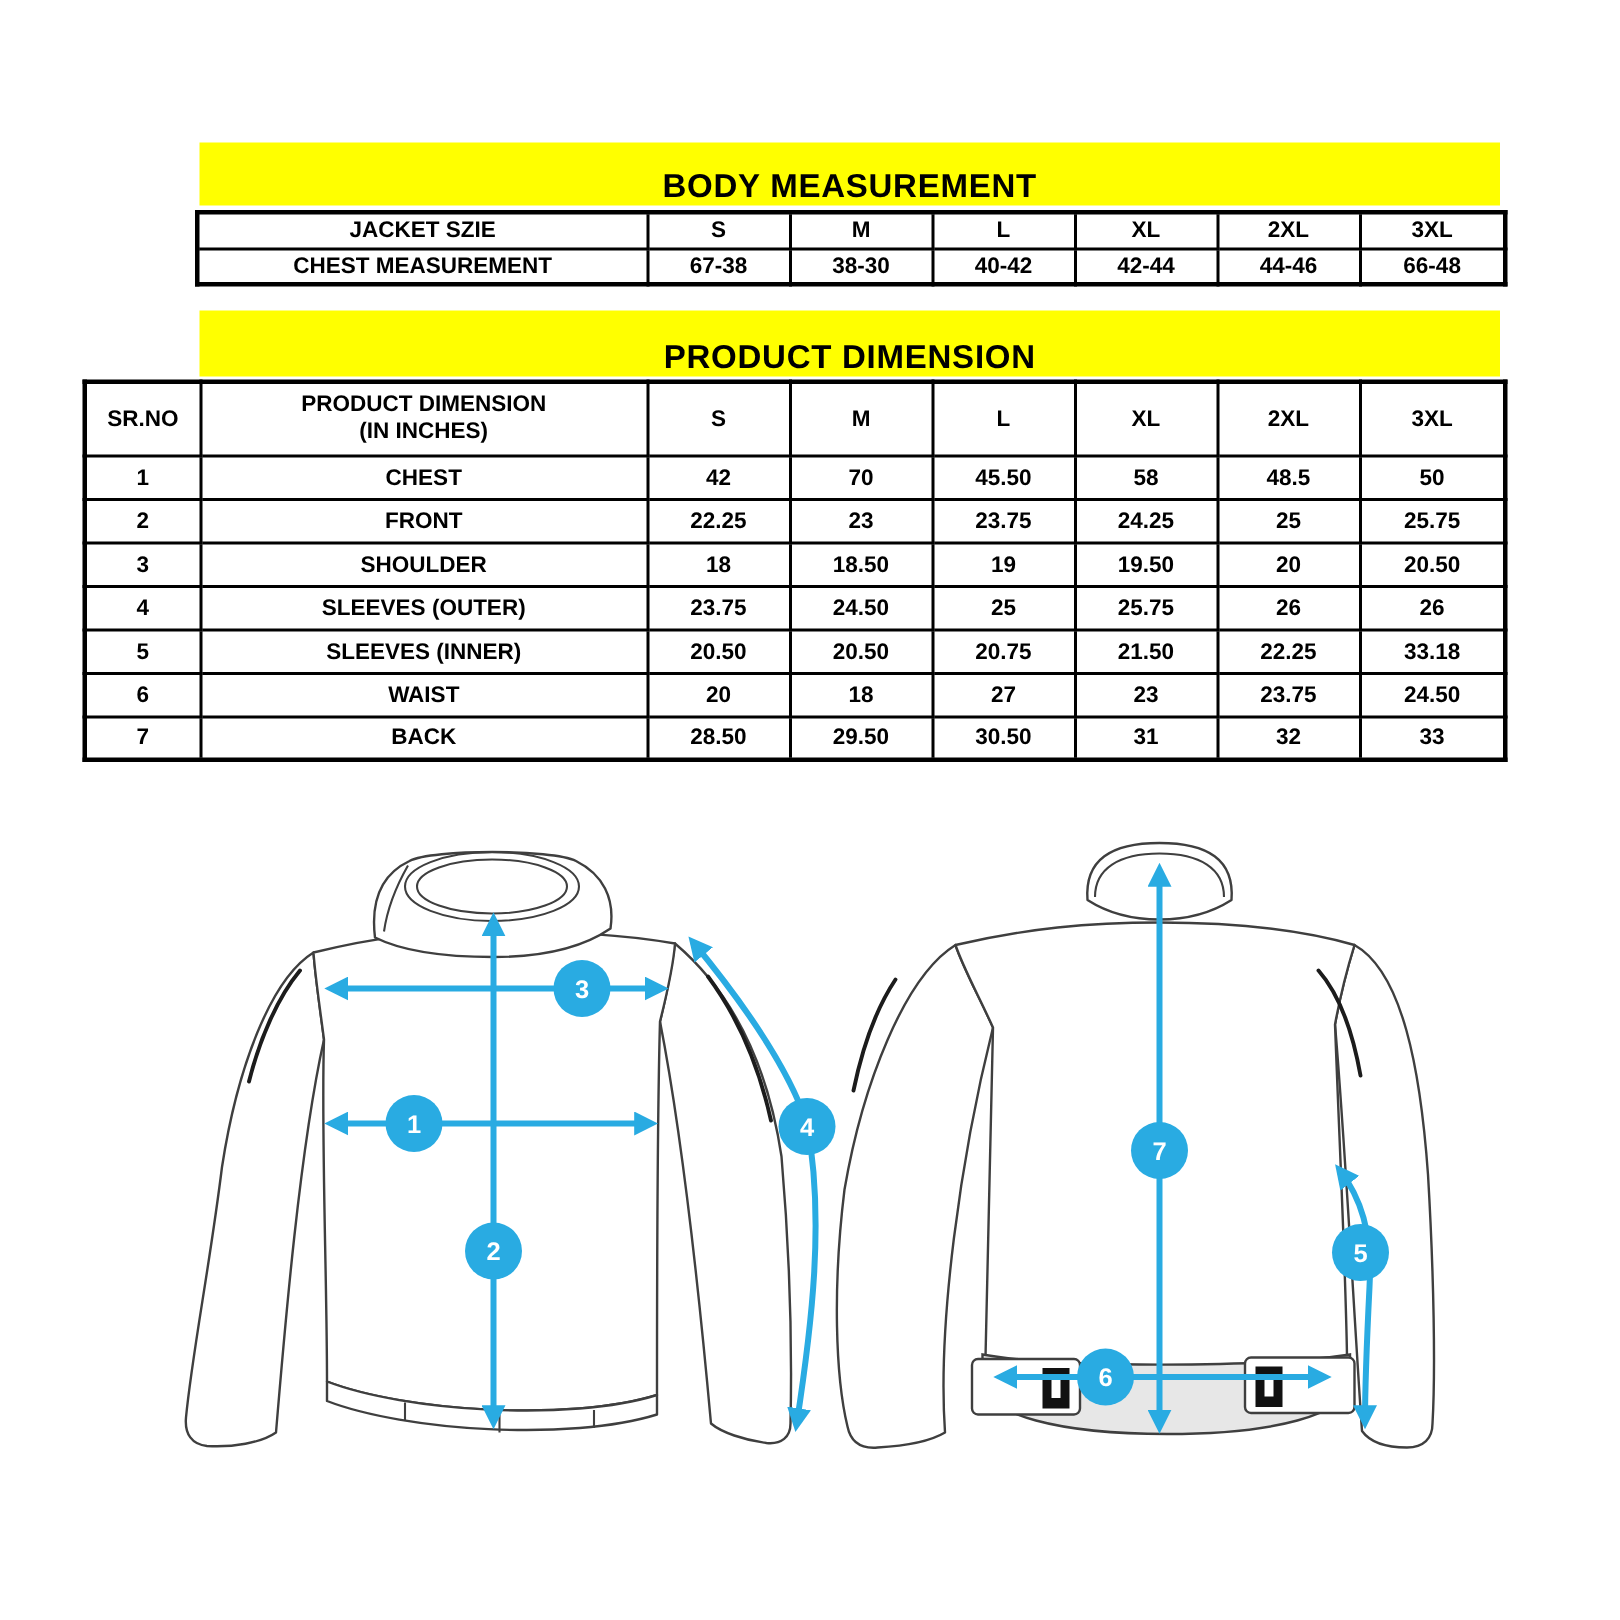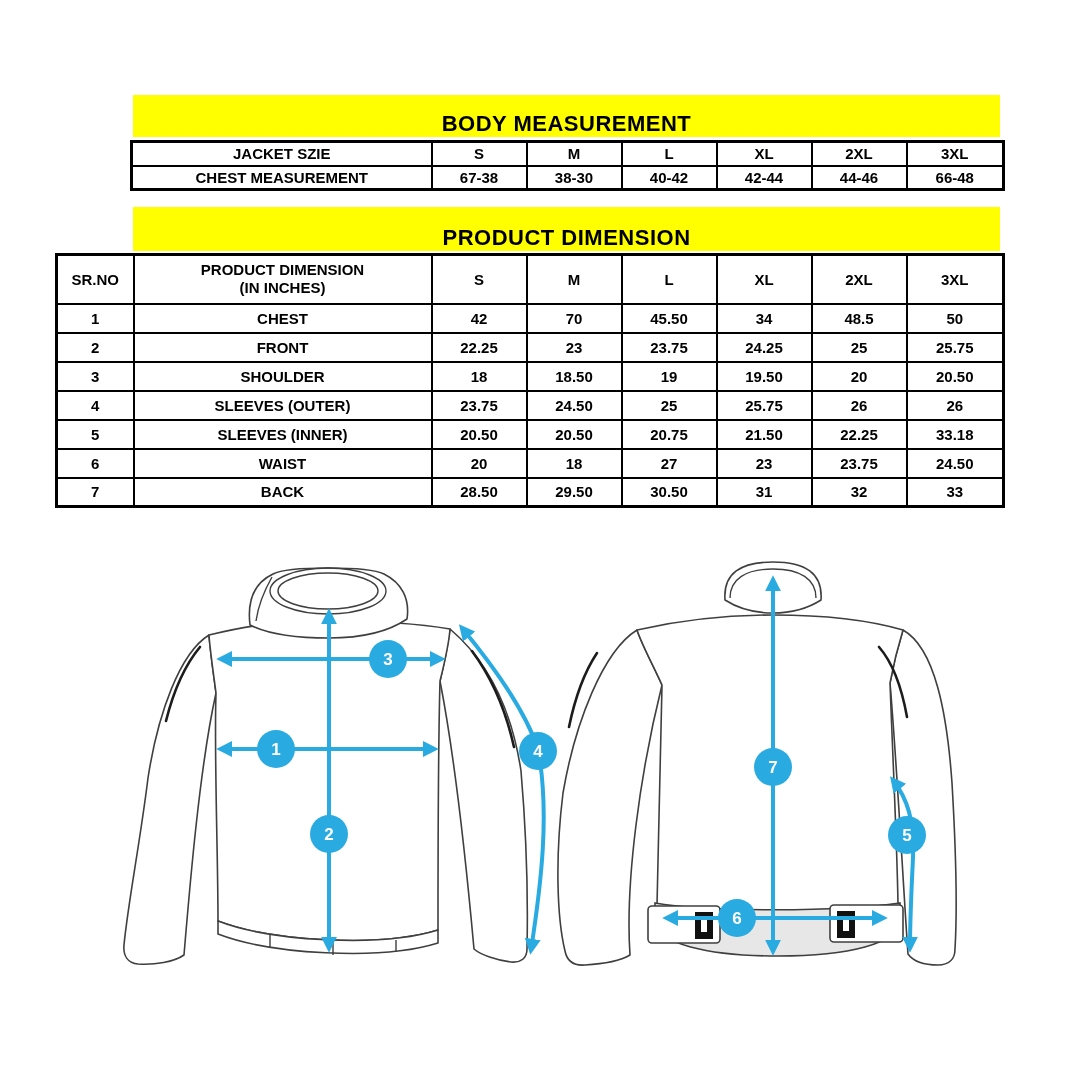--- a/index.html
+++ b/index.html
@@ -123,21 +123,21 @@
           <th>XL</th>
           <th>2XL</th>
           <th>3XL</th>
         </tr>
     <tr>
           <td>1</td>
           <td>CHEST</td>
           <td>42</td>
           <td>70</td>
           <td>45.50</td>
-          <td>34</td>
+          <td>58</td>
           <td>48.5</td>
           <td>50</td>
         </tr>
         <tr>
           <td>2</td>
           <td>FRONT</td>
           <td>22.25</td>
           <td>23</td>
           <td>23.75</td>
           <td>24.25</td>

